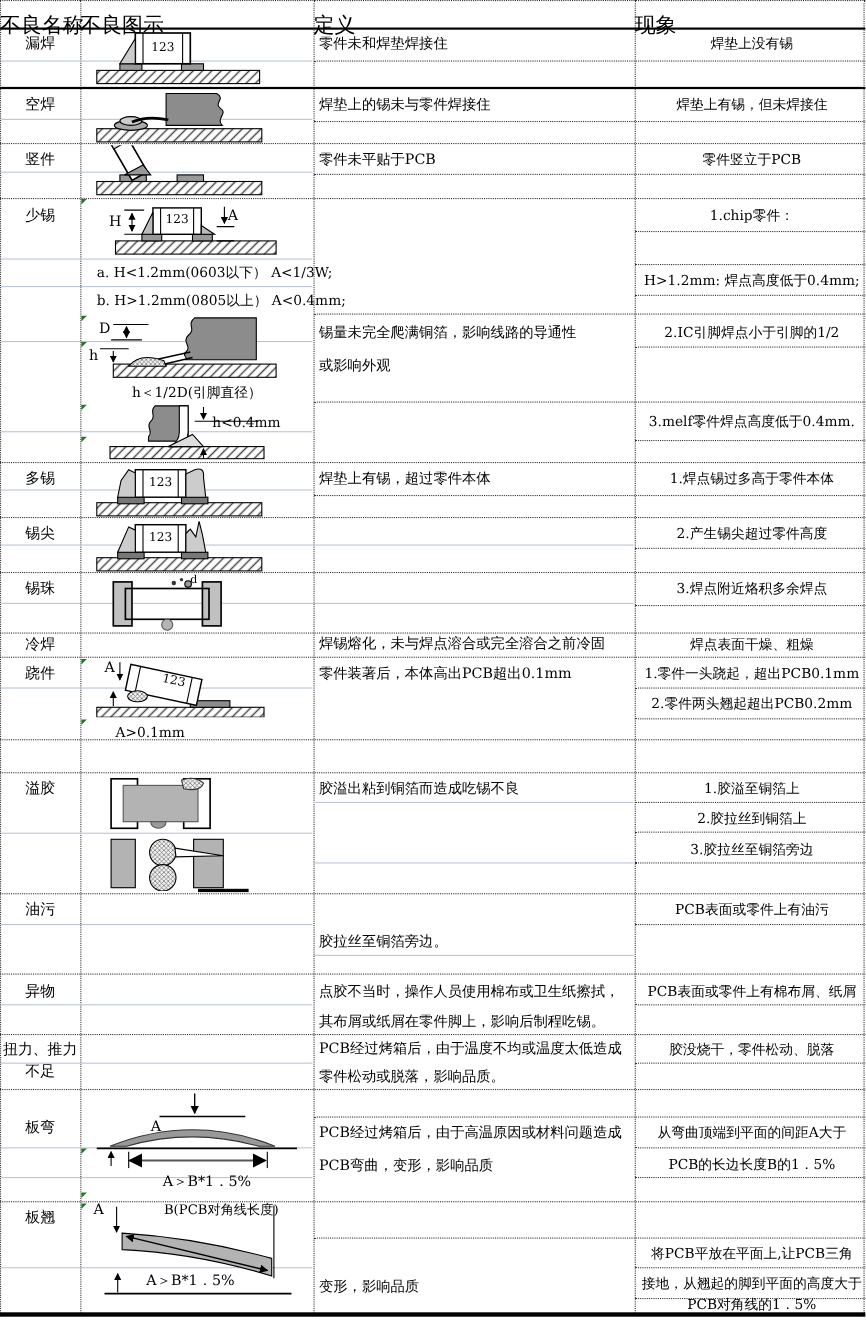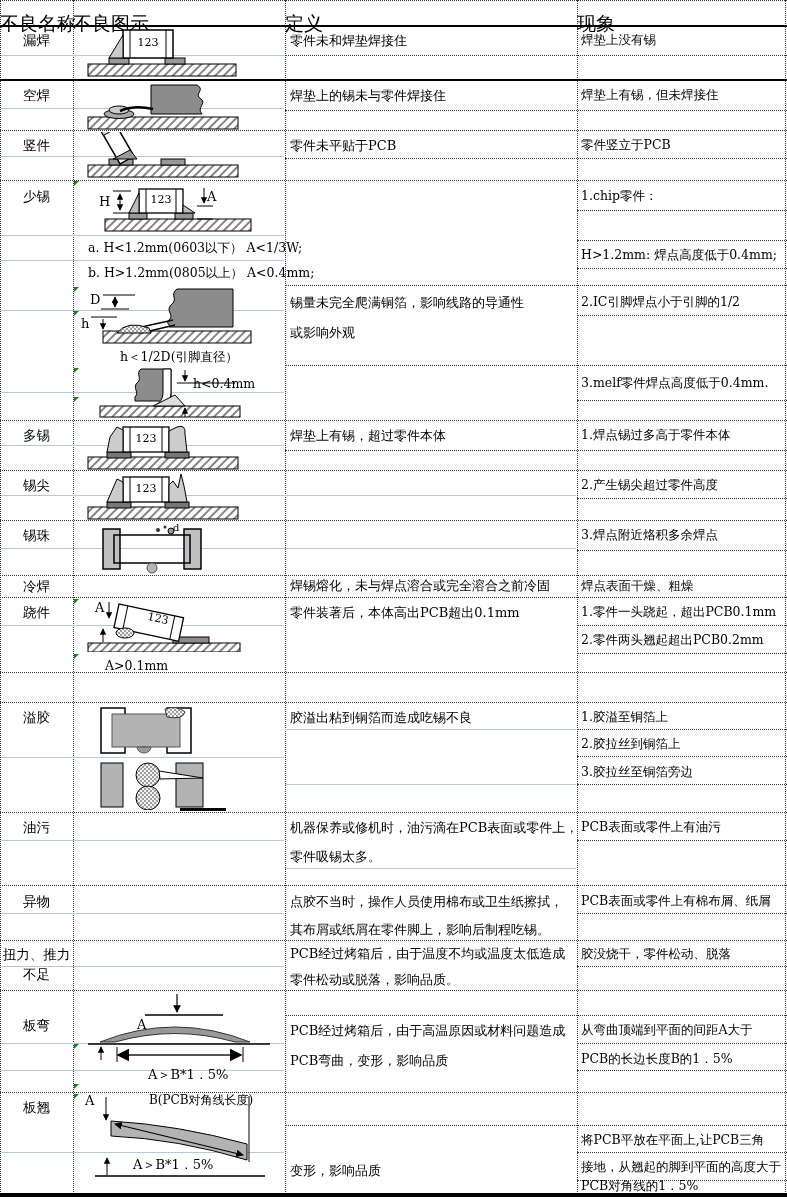--- a/index.html
+++ b/index.html
@@ -2,21 +2,21 @@
 <html><head>
 <meta charset="utf-8">
 <style>
   html,body{margin:0;padding:0;background:#fff;}
   #sheet{position:relative;width:787px;height:1200px;background:#fff;overflow:hidden;
          font-family:"DejaVu Serif","Liberation Serif",serif;color:#000;}
   .cell{position:absolute;box-sizing:border-box;white-space:nowrap;overflow:visible;}
   .hdr{font-size:19px;text-align:left;line-height:25px;margin-top:11px;}
   .nm{font-size:13.5px;text-align:center;line-height:26px;}
   .df{font-size:13px;padding-left:4px;line-height:27px;}
-  .ph{font-size:12.5px;padding-left:3px;line-height:26px;}
+  .ph{font-size:12.5px;padding-left:3px;line-height:26px;text-align:center;}
   .note{font-size:12.5px;line-height:22px;}
   .lbl{position:absolute;font-size:12px;line-height:14px;}
   .vl{position:absolute;width:0;border-left:1px dotted #333;}
   .hl{position:absolute;height:0;border-top:1px dotted #333;}
   .bl{position:absolute;height:0;border-top:1px solid #b9c6da;}
   .hs{position:absolute;background:#000;}
   .flag{position:absolute;width:0;height:0;border-top:5px solid #217a21;border-right:5px solid transparent;}
   .illus{position:absolute;text-decoration:underline;}
   .illus svg{display:block;position:absolute;left:0;top:0;}
 </style>
@@ -151,22 +151,21 @@
 
   <div class="cell df" style="left:286px;top:27px;width:290px">零件未和焊垫焊接住</div>
   <div class="cell df" style="left:286px;top:82px;width:290px">焊垫上的锡未与零件焊接住</div>
   <div class="cell df" style="left:286px;top:132px;width:290px">零件未平贴于PCB</div>
   <div class="cell df" style="left:286px;top:289px;width:290px">锡量未完全爬满铜箔，影响线路的导通性</div>
   <div class="cell df" style="left:286px;top:319px;width:290px">或影响外观</div>
   <div class="cell df" style="left:286px;top:422px;width:290px">焊垫上有锡，超过零件本体</div>
   <div class="cell df" style="left:286px;top:575px;width:290px;line-height:22px">焊锡熔化，未与焊点溶合或完全溶合之前冷固</div>
   <div class="cell df" style="left:286px;top:599px;width:290px">零件装著后，本体高出PCB超出0.1mm</div>
   <div class="cell df" style="left:286px;top:704px;width:290px">胶溢出粘到铜箔而造成吃锡不良</div>
-  <div class="cell df" style="left:286px;top:814px;width:290px">机器保养或修机时，油污滴在PCB表面或零件上，</div>
-  <div class="cell df" style="left:286px;top:843px;width:290px">零件吸锡太多。</div>
+  <div class="cell df" style="left:286px;top:843px;width:290px">胶拉丝至铜箔旁边。</div>
   <div class="cell df" style="left:286px;top:888px;width:290px">点胶不当时，操作人员使用棉布或卫生纸擦拭，</div>
   <div class="cell df" style="left:286px;top:916px;width:290px">其布屑或纸屑在零件脚上，影响后制程吃锡。</div>
   <div class="cell df" style="left:286px;top:967px;width:290px;line-height:25px">零件松动或脱落，影响品质。</div>
   <div class="cell df" style="left:286px;top:941px;width:290px;line-height:25px">PCB经过烤箱后，由于温度不均或温度太低造成</div>
   <div class="cell df" style="left:286px;top:1017px;width:290px">PCB经过烤箱后，由于高温原因或材料问题造成</div>
   <div class="cell df" style="left:286px;top:1047px;width:290px">PCB弯曲，变形，影响品质</div>
   <div class="cell df" style="left:286px;top:1157px;width:290px">变形，影响品质</div>
 
   <div class="cell ph" style="left:578px;top:27px;width:208px">焊垫上没有锡</div>
   <div class="cell ph" style="left:578px;top:82px;width:208px">焊垫上有锡，但未焊接住</div>

